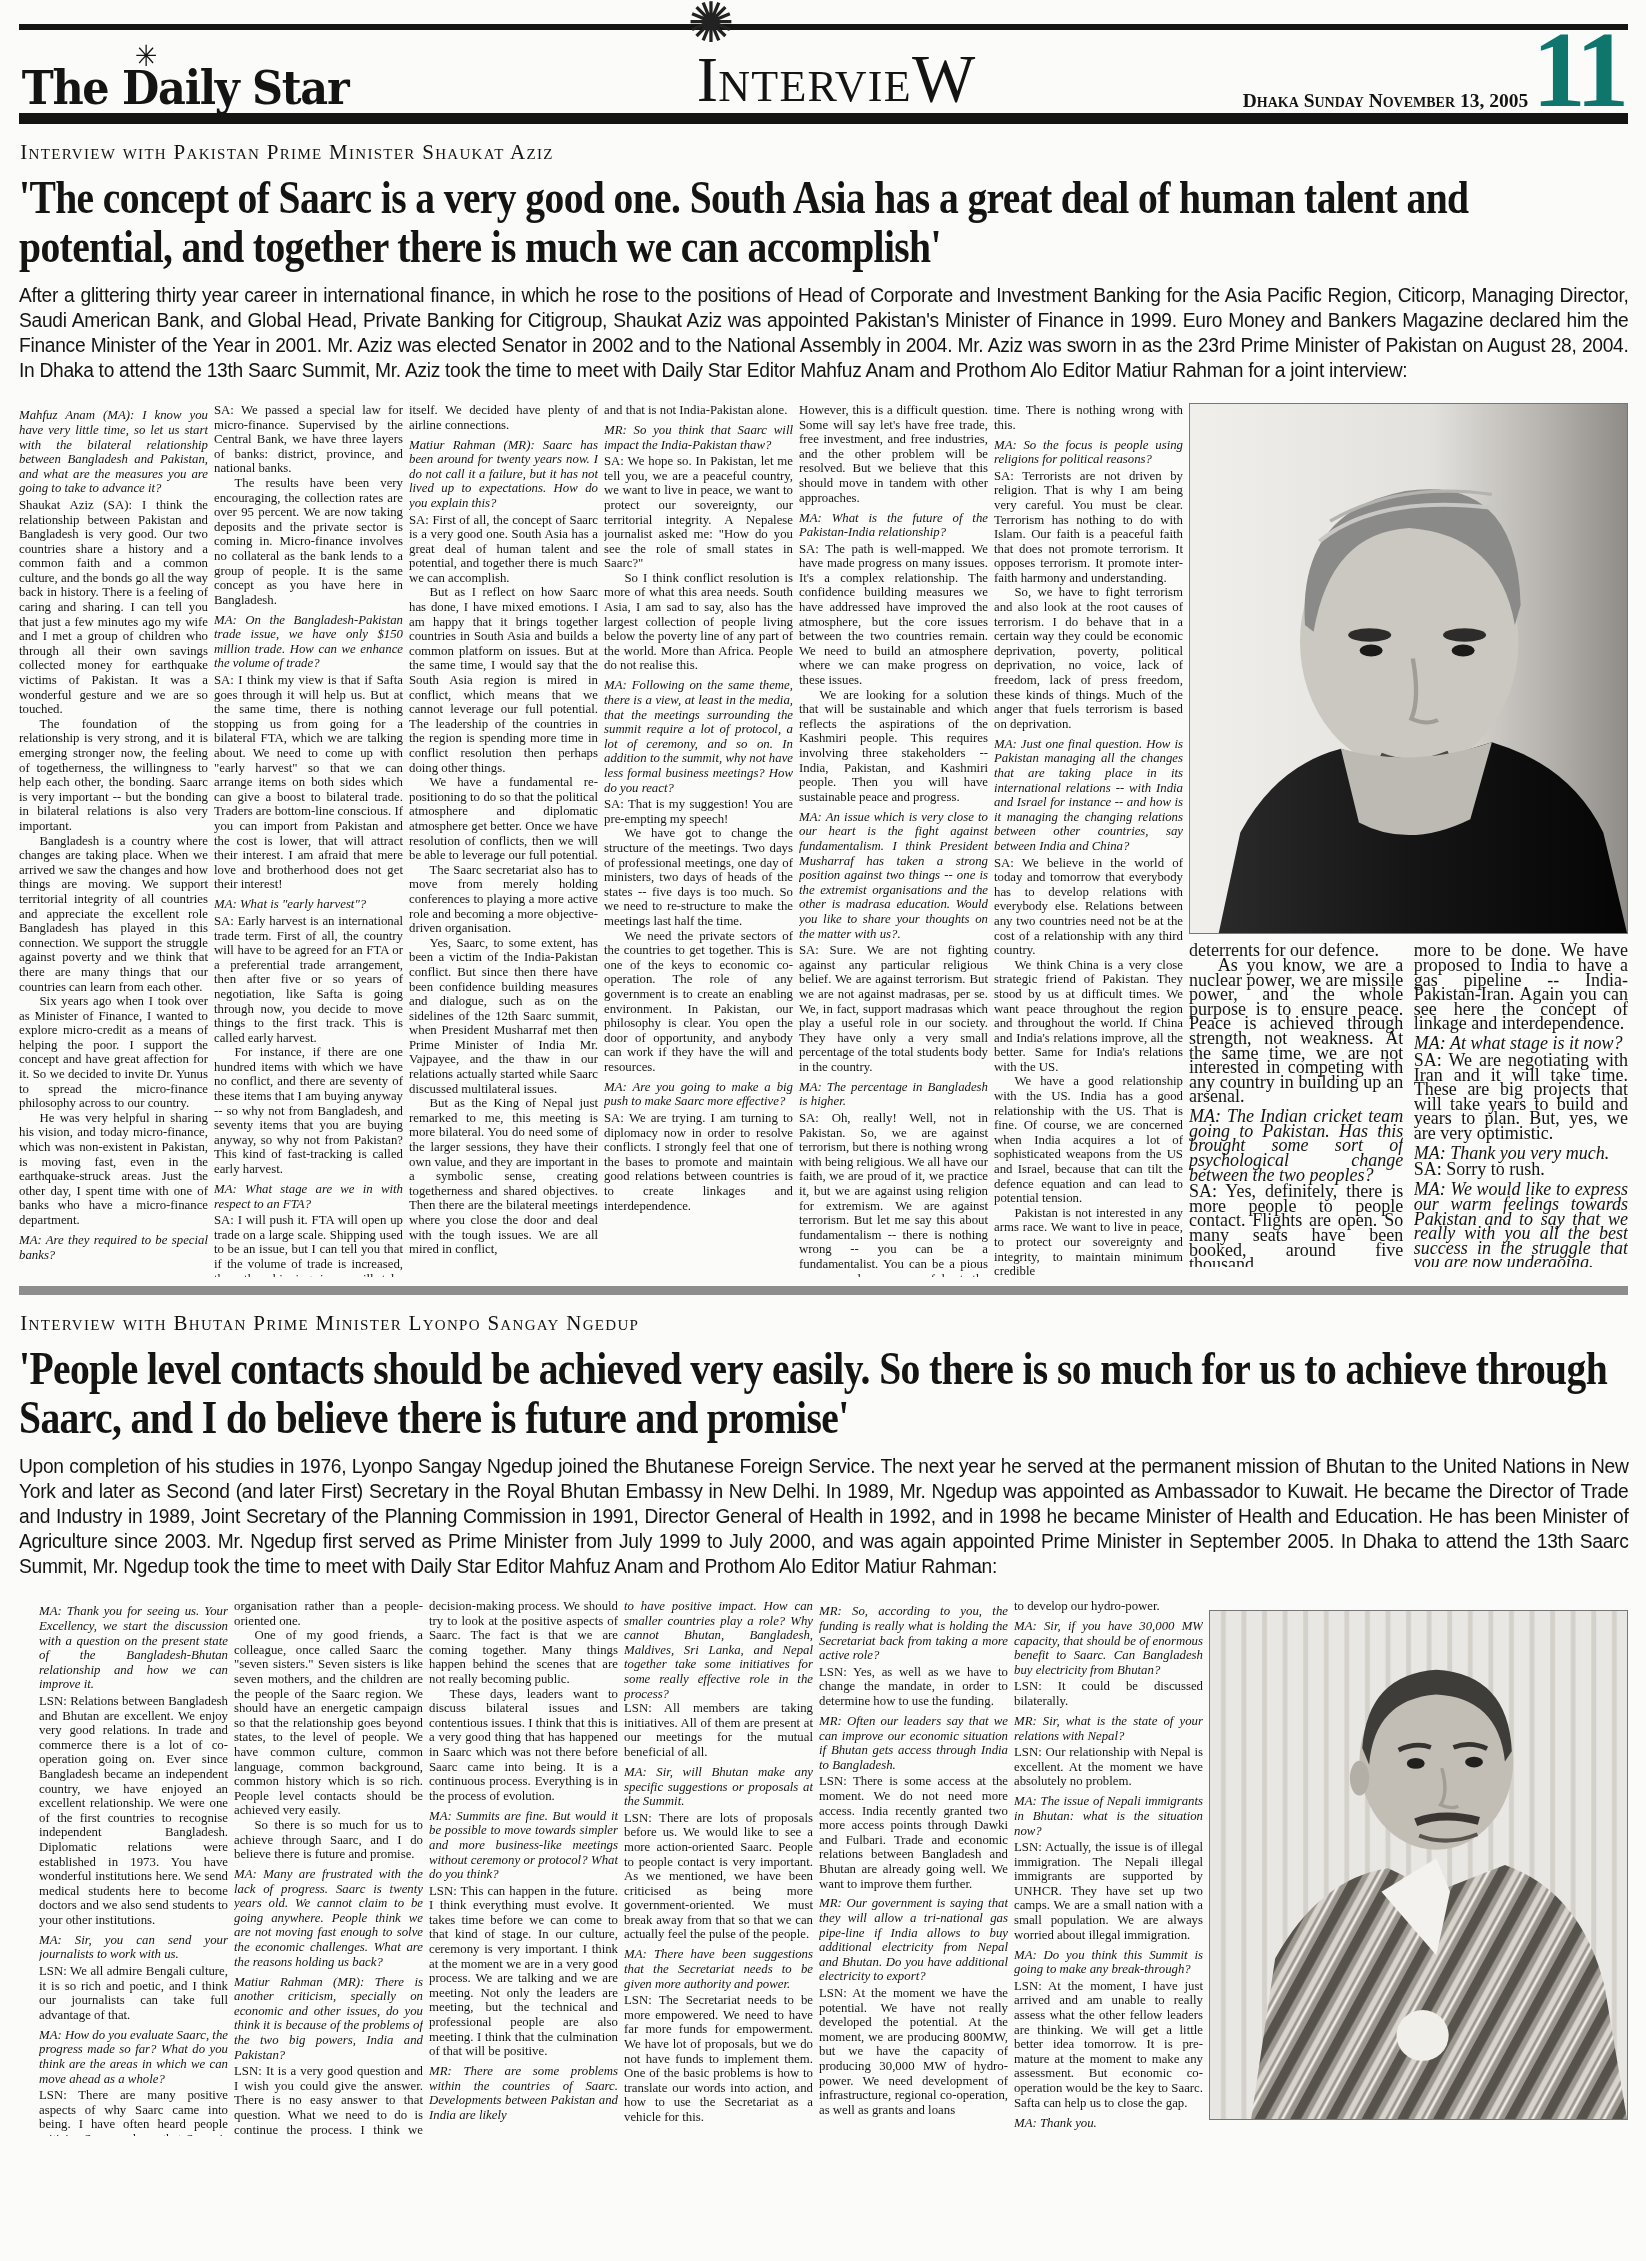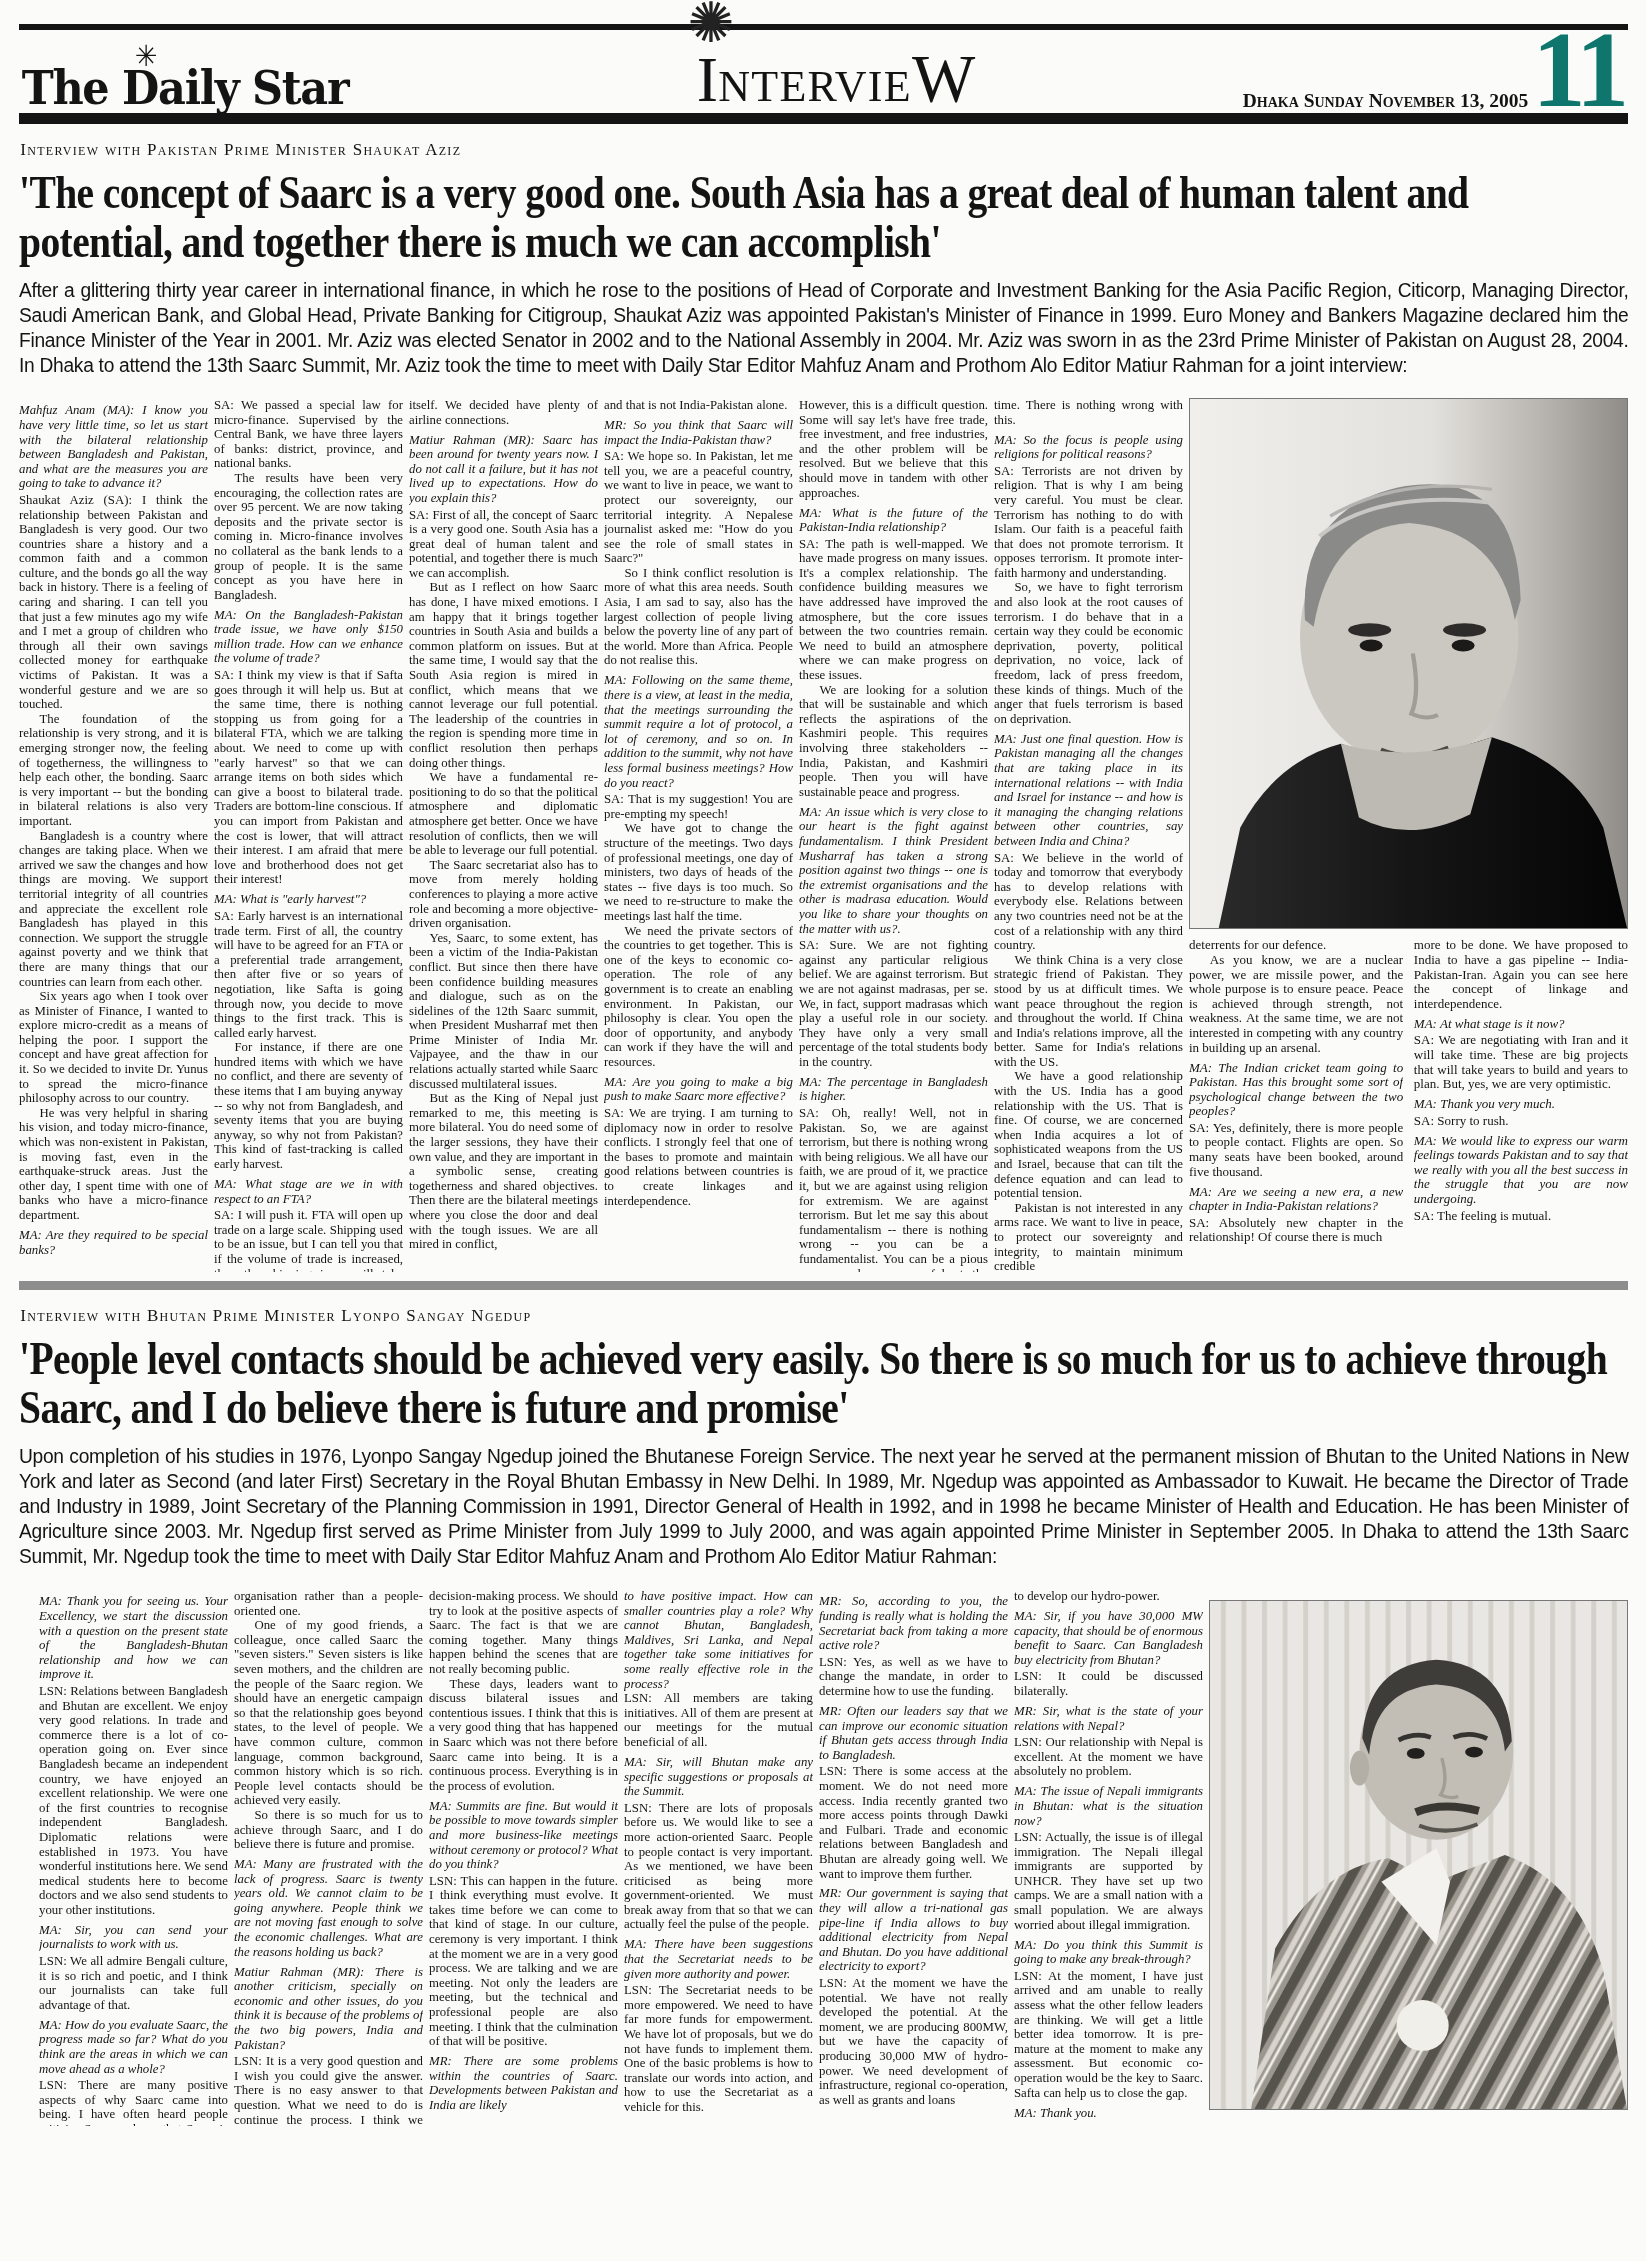--- a/index.html
+++ b/index.html
@@ -18,33 +18,33 @@
   .masthead .spark{position:absolute;left:113px;top:-23px;font-size:27px;font-family:"DejaVu Sans",sans-serif;letter-spacing:0;}
   .section-title{position:relative;line-height:1;margin-left:81px;}
   .section-title .cap1{font-size:64px;}
   .section-title .mid{font-size:44px;letter-spacing:1.3px;}
   .section-title .cap2{font-size:67px;}
   .section-title .spark{position:absolute;left:-9.4px;top:-50px;font-size:56px;font-family:"DejaVu Sans",sans-serif;color:#222;}
   .header-right{display:flex;align-items:flex-end;}
   .date{font-variant:small-caps;font-weight:bold;font-size:19.5px;letter-spacing:0px;}
   .pagenum{font-size:107px;line-height:0.78;font-weight:bold;color:#0f766e;margin-left:4px;letter-spacing:-4px;}
   
-  .kicker{font-variant:small-caps;font-size:17px;letter-spacing:1.3px;margin:16px 0 0 1.3px;}
+  .kicker{font-variant:small-caps;font-size:21px;letter-spacing:1.3px;margin:16px 0 0 1.3px;}
   .headline{font-weight:bold;font-size:46px;line-height:1.05;letter-spacing:-0.7px;transform:scaleX(0.86);transform-origin:left top;width:116%;margin-top:9.4px;}
   .intro{font-family:"Liberation Sans","DejaVu Sans",sans-serif;font-size:20px;line-height:25px;letter-spacing:-0.3px;text-align:justify;transform:scaleX(0.96);transform-origin:left top;width:104.2%;margin-top:12px;}
   .body-row{display:flex;gap:6px;margin-top:14.8px;}
   .col{width:189px;flex:0 0 189px;overflow:hidden;font-size:12.8px;line-height:14.6px;}
   .rstack{flex:1 1 auto;overflow:hidden;}
   .para{margin:0;text-align:justify;}
   .para.q{font-style:italic;margin-top:5.4px;margin-bottom:2px;}
   .para.qc{font-style:italic;}
   .para.p{text-indent:1.6em;}
   .photo{display:block;width:100%;background:#ddd;border:0.7px solid #777;box-sizing:border-box;}
   .subcols{display:flex;gap:10.7px;margin-top:9.4px;height:324px;overflow:hidden;}
-  .subcol{flex:1 1 0;overflow:hidden;font-size:13px;line-height:14.6px;}
+  .subcol{flex:1 1 0;overflow:hidden;font-size:18px;line-height:14.6px;}
   .divider{height:8.7px;background:#8d8d8d;margin-top:9.4px;}
   .a1-body{height:874px;}
   .a2-body{height:537px;margin-left:20px;}
   .a2-photo-wrap{margin-top:10.7px;}
 </style>
 </head>
 <body>
 
 <div class="page">
 

